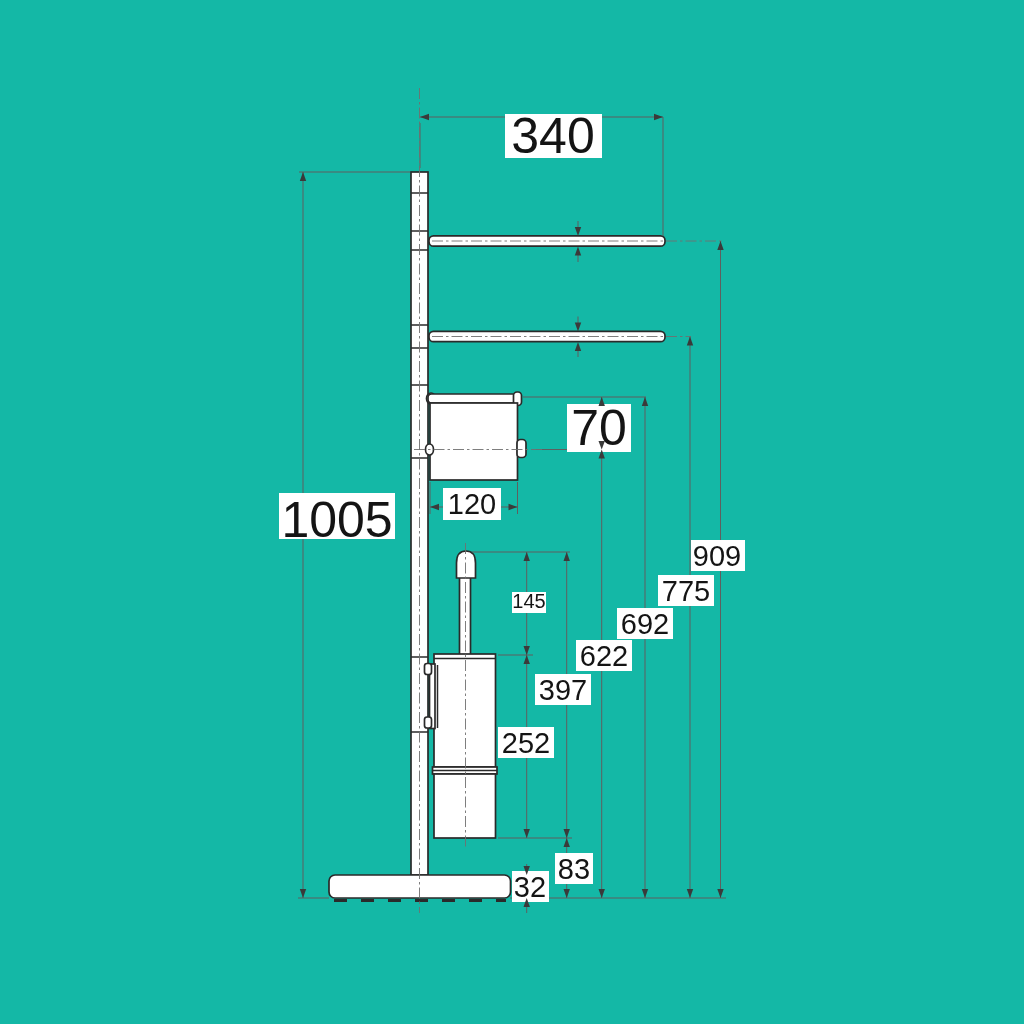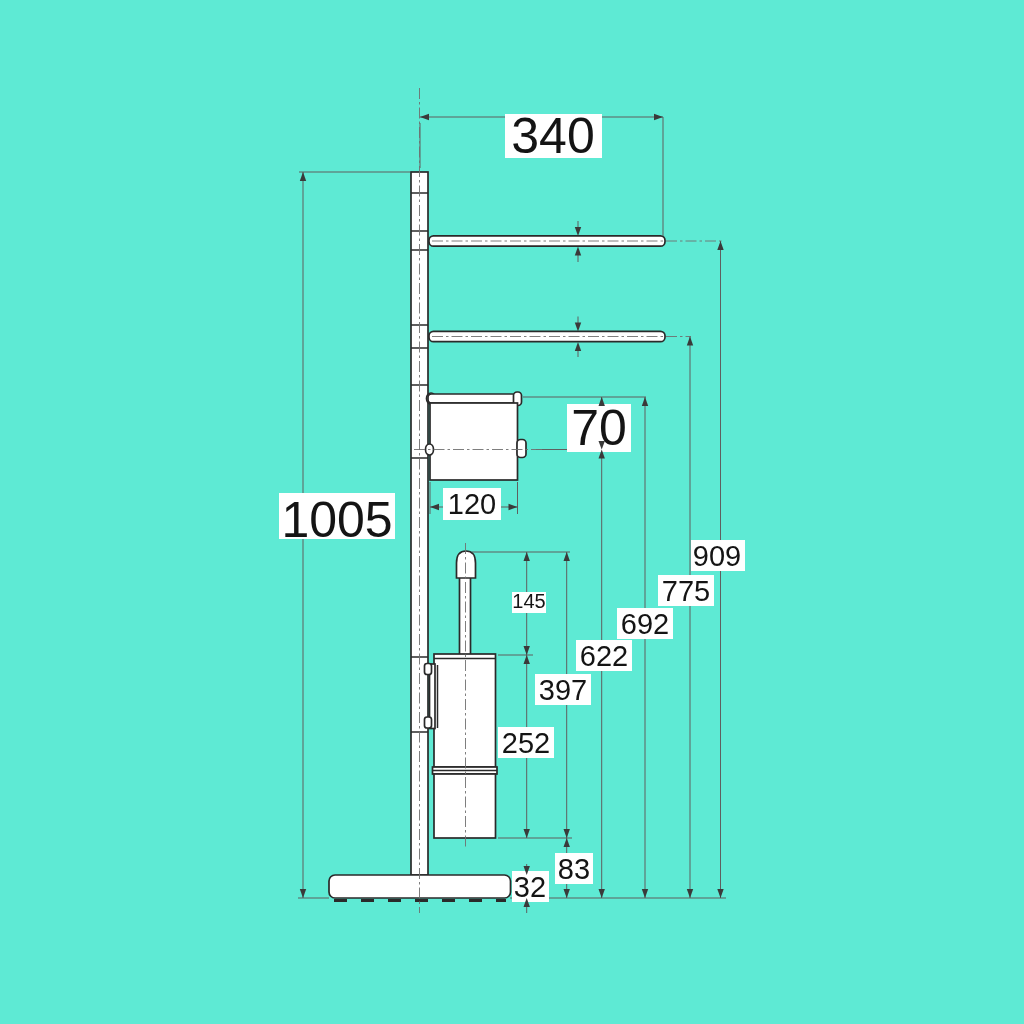--- a/index.html
+++ b/index.html
@@ -1,16 +1,16 @@
 <!DOCTYPE html>
 <html><head>
 <meta charset="utf-8">
 <style>
   html,body{margin:0;padding:0;background:#ffffff;}
-  .stage{position:relative;width:1024px;height:1024px;background:#5eead4;overflow:hidden;}
+  .stage{position:relative;width:1024px;height:1024px;background:#14b8a6;overflow:hidden;}
   svg{display:block;}
   svg text{font-family:"Liberation Sans","DejaVu Sans",sans-serif;fill:#141414;text-anchor:middle;}
   .t-big{font-size:50px;}
   .t-med{font-size:29px;}
   .t-sm{font-size:20px;}
   .obj{fill:#ffffff;stroke:#2a2a2a;stroke-width:1.7;}
   .objline{stroke:#2a2a2a;stroke-width:1.5;fill:none;}
   .thin{stroke:#5f5f5f;stroke-width:1;fill:none;}
   .cl{stroke:#6f6f6f;stroke-width:0.9;fill:none;stroke-dasharray:11 3 2.5 3;}
   .feet{stroke:#2a2a2a;stroke-width:3;fill:none;stroke-dasharray:13 14;}

